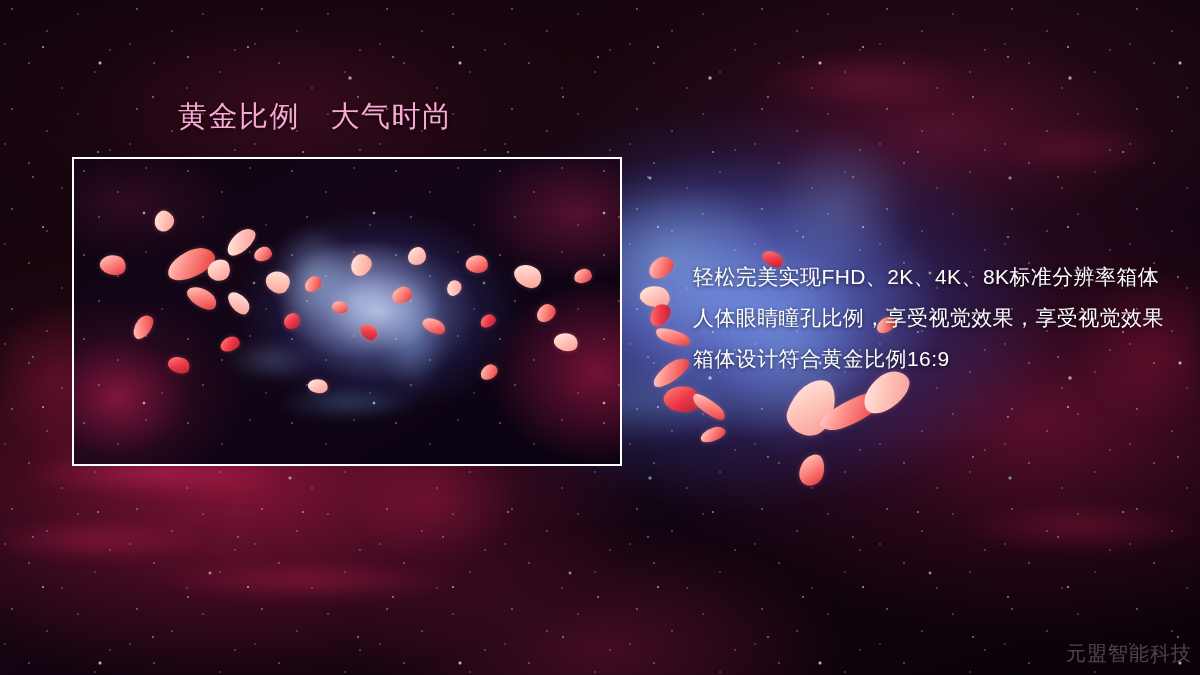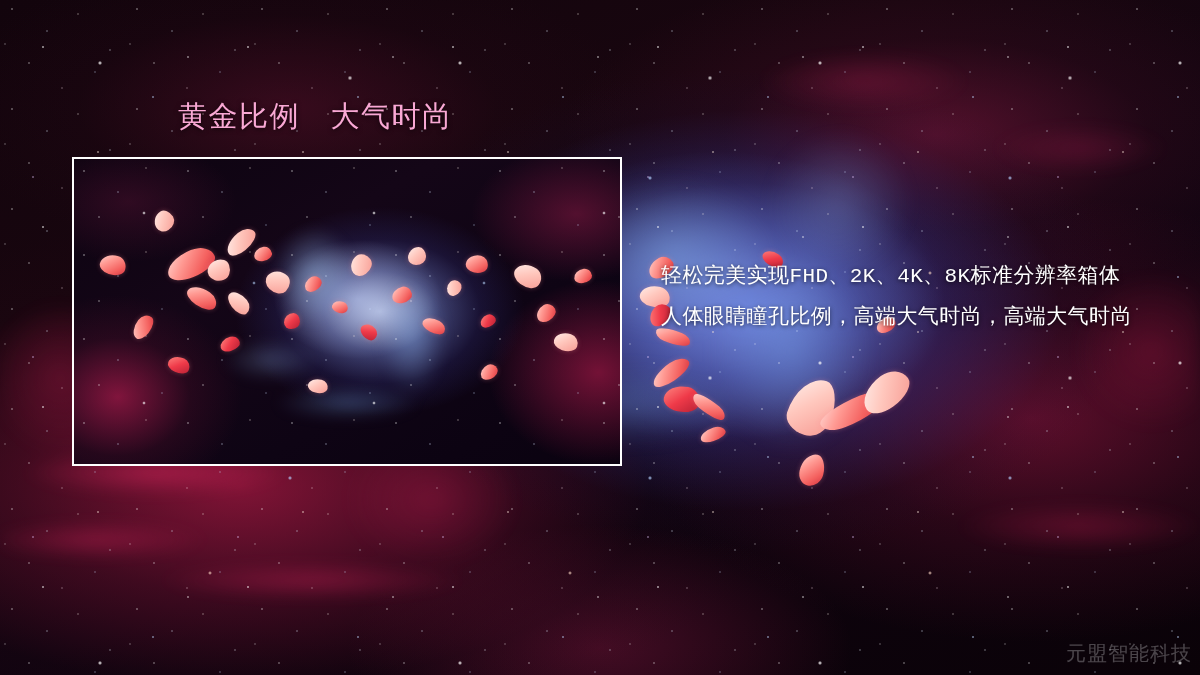--- a/index.html
+++ b/index.html
@@ -165,24 +165,23 @@
     font-size: 29px;
     line-height: 1.15;
     color: #f9a8d4;
     letter-spacing: 1.5px;
     white-space: pre;
     text-shadow: 0 1px 5px rgba(0,0,0,0.75);
   }
 
   #body-text {
     position: absolute;
-    left: 661px;
+    left: 693px;
     top: 256px;
     width: 500px;
-    font-family: Liberation Mono, monospace;
   }
   .body-line {
     color: #ffffff;
     font-size: 21px;
     line-height: 41px;
     letter-spacing: 0.4px;
     white-space: nowrap;
     text-shadow: 0 1px 4px rgba(0,0,0,0.70);
   }
 
@@ -267,18 +266,19 @@
     <div class="petal deep" style="left:94px;  top:198px; width:22px; height:16px; transform:rotate(24deg);"></div>
     <div class="petal" style="left:56px;  top:160px; width:26px; height:16px; transform:rotate(-52deg);"></div>
     <div class="petal pale" style="left:234px; top:220px; width:20px; height:14px; transform:rotate(14deg);"></div>
     <div class="petal" style="left:406px; top:206px; width:18px; height:14px; transform:rotate(-26deg);"></div>
   </div>
 
   <div id="slide-title">黄金比例　大气时尚</div>
 
   <div id="body-text">
     <div class="body-line">轻松完美实现FHD、2K、4K、8K标准分辨率箱体</div>
-    <div class="body-line">人体眼睛瞳孔比例，高端大气时尚，高端大气时尚</div>
+    <div class="body-line">人体眼睛瞳孔比例，享受视觉效果，享受视觉效果</div>
+    <div class="body-line">箱体设计符合黄金比例16:9</div>
   </div>
 
   <div id="watermark">元盟智能科技</div>
 
 </div>
 
 </body></html>

